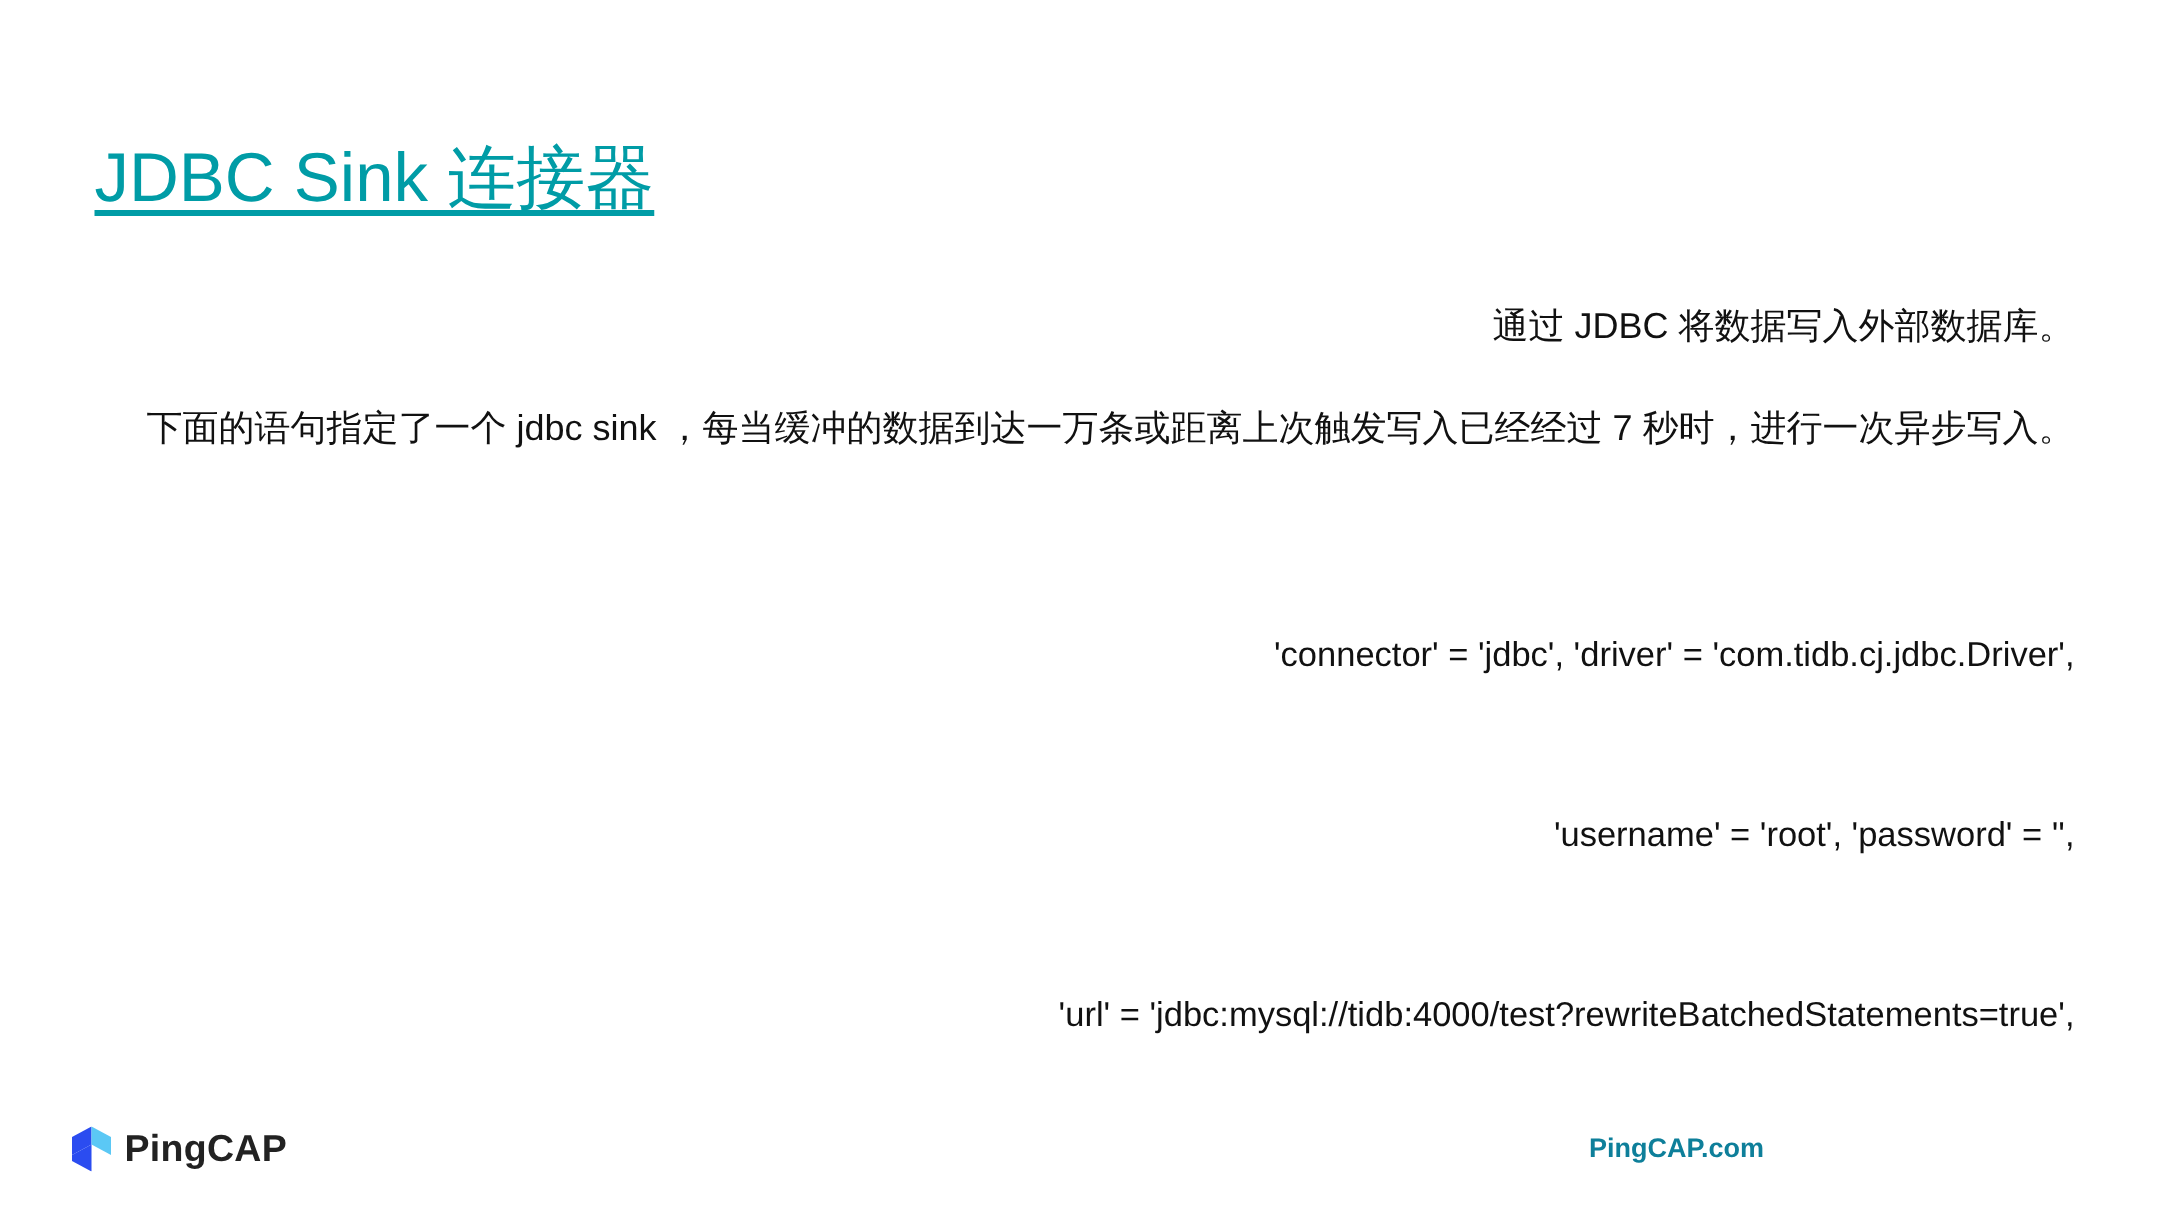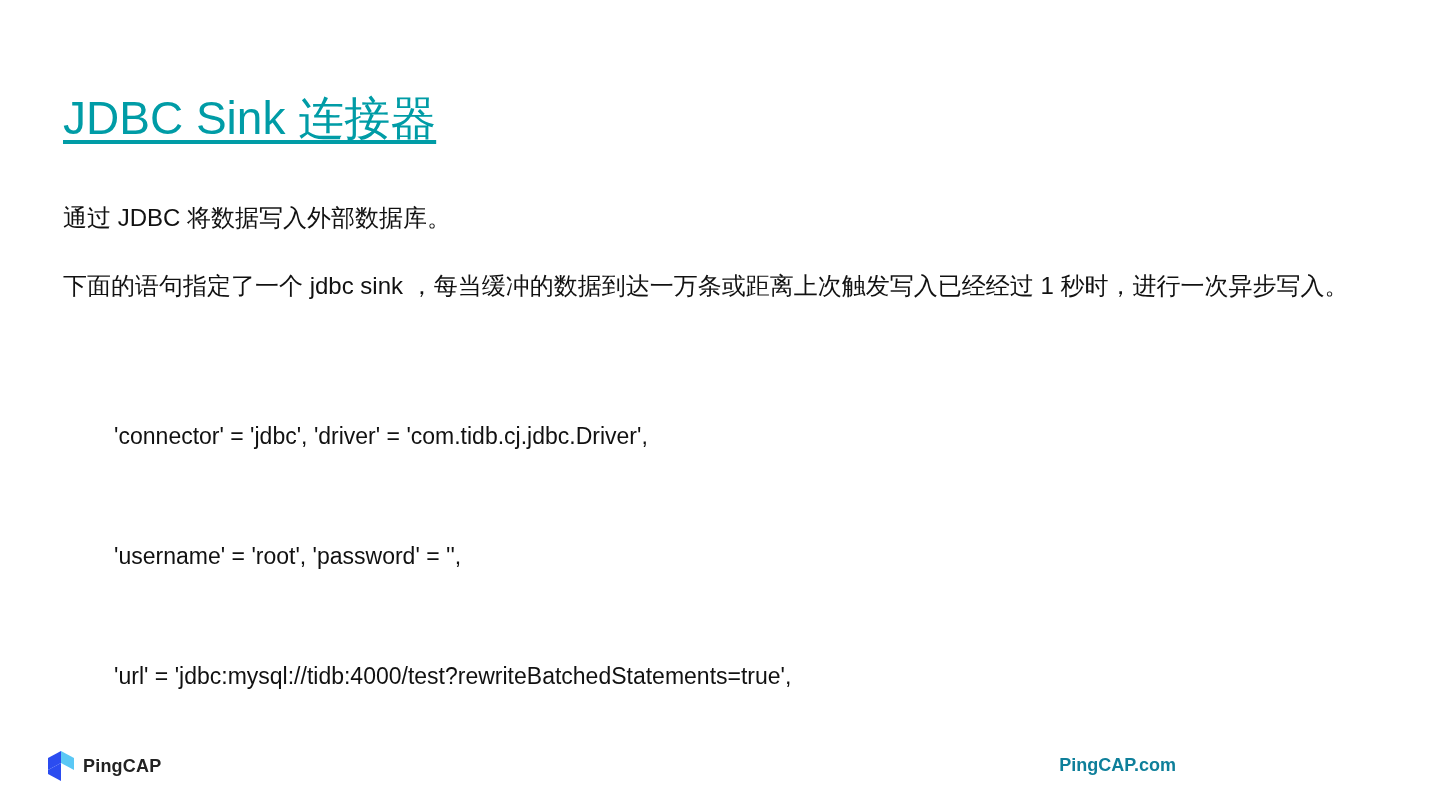--- a/index.html
+++ b/index.html
@@ -13,20 +13,21 @@
     font-family: "Liberation Sans", sans-serif;
     color: #1a1a1a;
     overflow: hidden;
     position: relative;
   }
   .slide {
     position: relative;
     width: 1220px;
     height: 811px;
     box-sizing: border-box;
+    text-align: right;
   }
   .title {
     position: absolute;
     left: 63px;
     top: 88px;
     font-size: 46px;
     line-height: 60px;
     color: #009ca6;
     text-decoration: underline;
     text-underline-offset: 6px;
@@ -65,21 +66,21 @@
     align-items: center;
     gap: 9px;
   }
   .logo-mark {
     width: 26px;
     height: 30px;
     position: relative;
   }
   .logo-mark svg { display: block; }
   .logo-text {
-    font-size: 18px;
+    font-size: 25px;
     font-weight: bold;
     color: #222222;
     letter-spacing: 0.2px;
   }
   .footer-right {
     position: absolute;
     right: 44px;
     bottom: 35px;
     font-size: 18px;
     color: #0e7f9a;
@@ -88,21 +89,21 @@
 </style>
 </head>
 <body>
 
 <div class="slide">
 
   <div class="title">JDBC Sink 连接器</div>
 
   <div class="body-block">
     <p class="para">通过 JDBC 将数据写入外部数据库。</p>
-    <p class="para tight">下面的语句指定了一个 jdbc sink ，每当缓冲的数据到达一万条或距离上次触发写入已经经过 1 秒时，进行一次异步写入。</p>
+    <p class="para tight">下面的语句指定了一个 jdbc sink ，每当缓冲的数据到达一万条或距离上次触发写入已经经过 7 秒时，进行一次异步写入。</p>
 
     <div class="code-block">
       <div class="code-line">        'connector' = 'jdbc', 'driver' = 'com.tidb.cj.jdbc.Driver',</div>
       <div class="code-line">        'username' = 'root', 'password' = '',</div>
       <div class="code-line">        'url' = 'jdbc:mysql://tidb:4000/test?rewriteBatchedStatements=true',</div>
       
       
       
     </div>
   </div>

